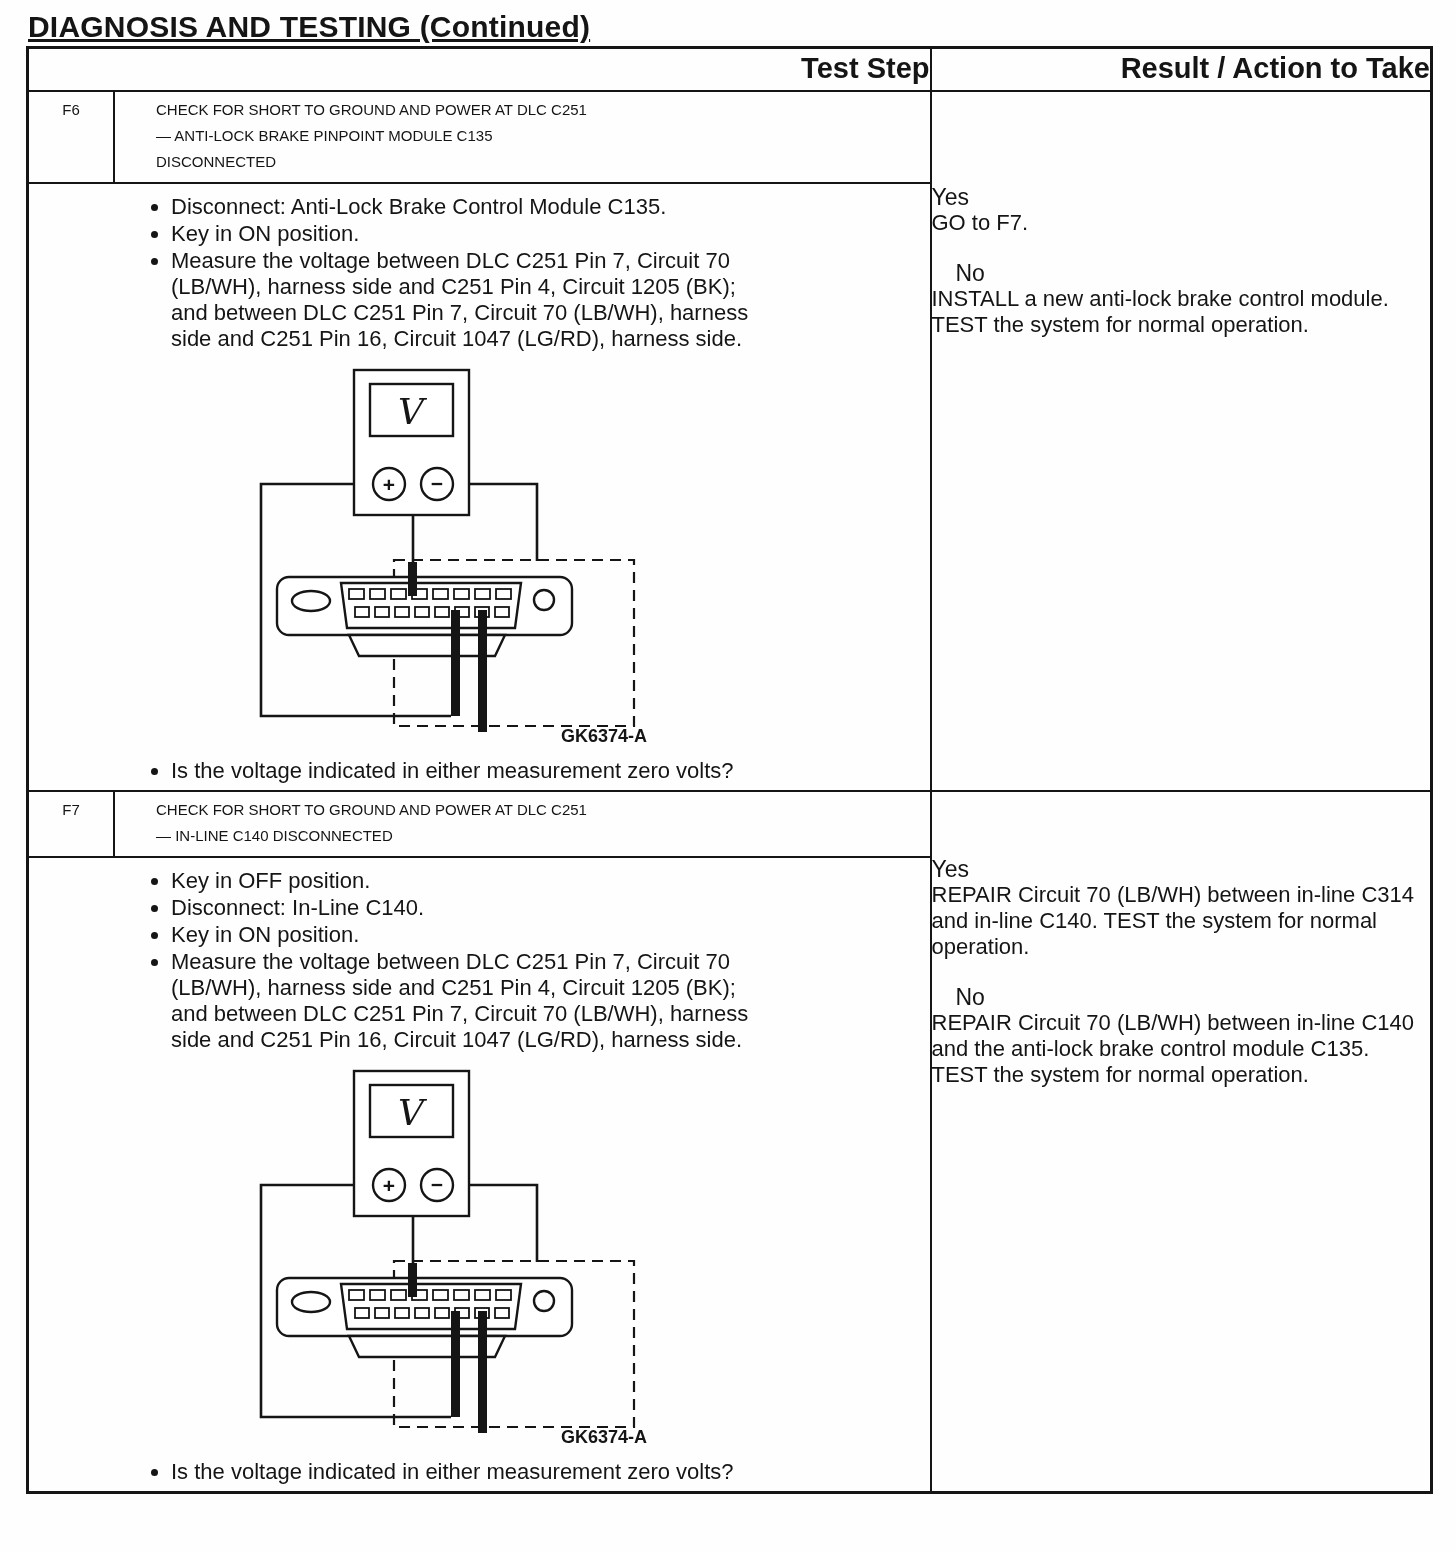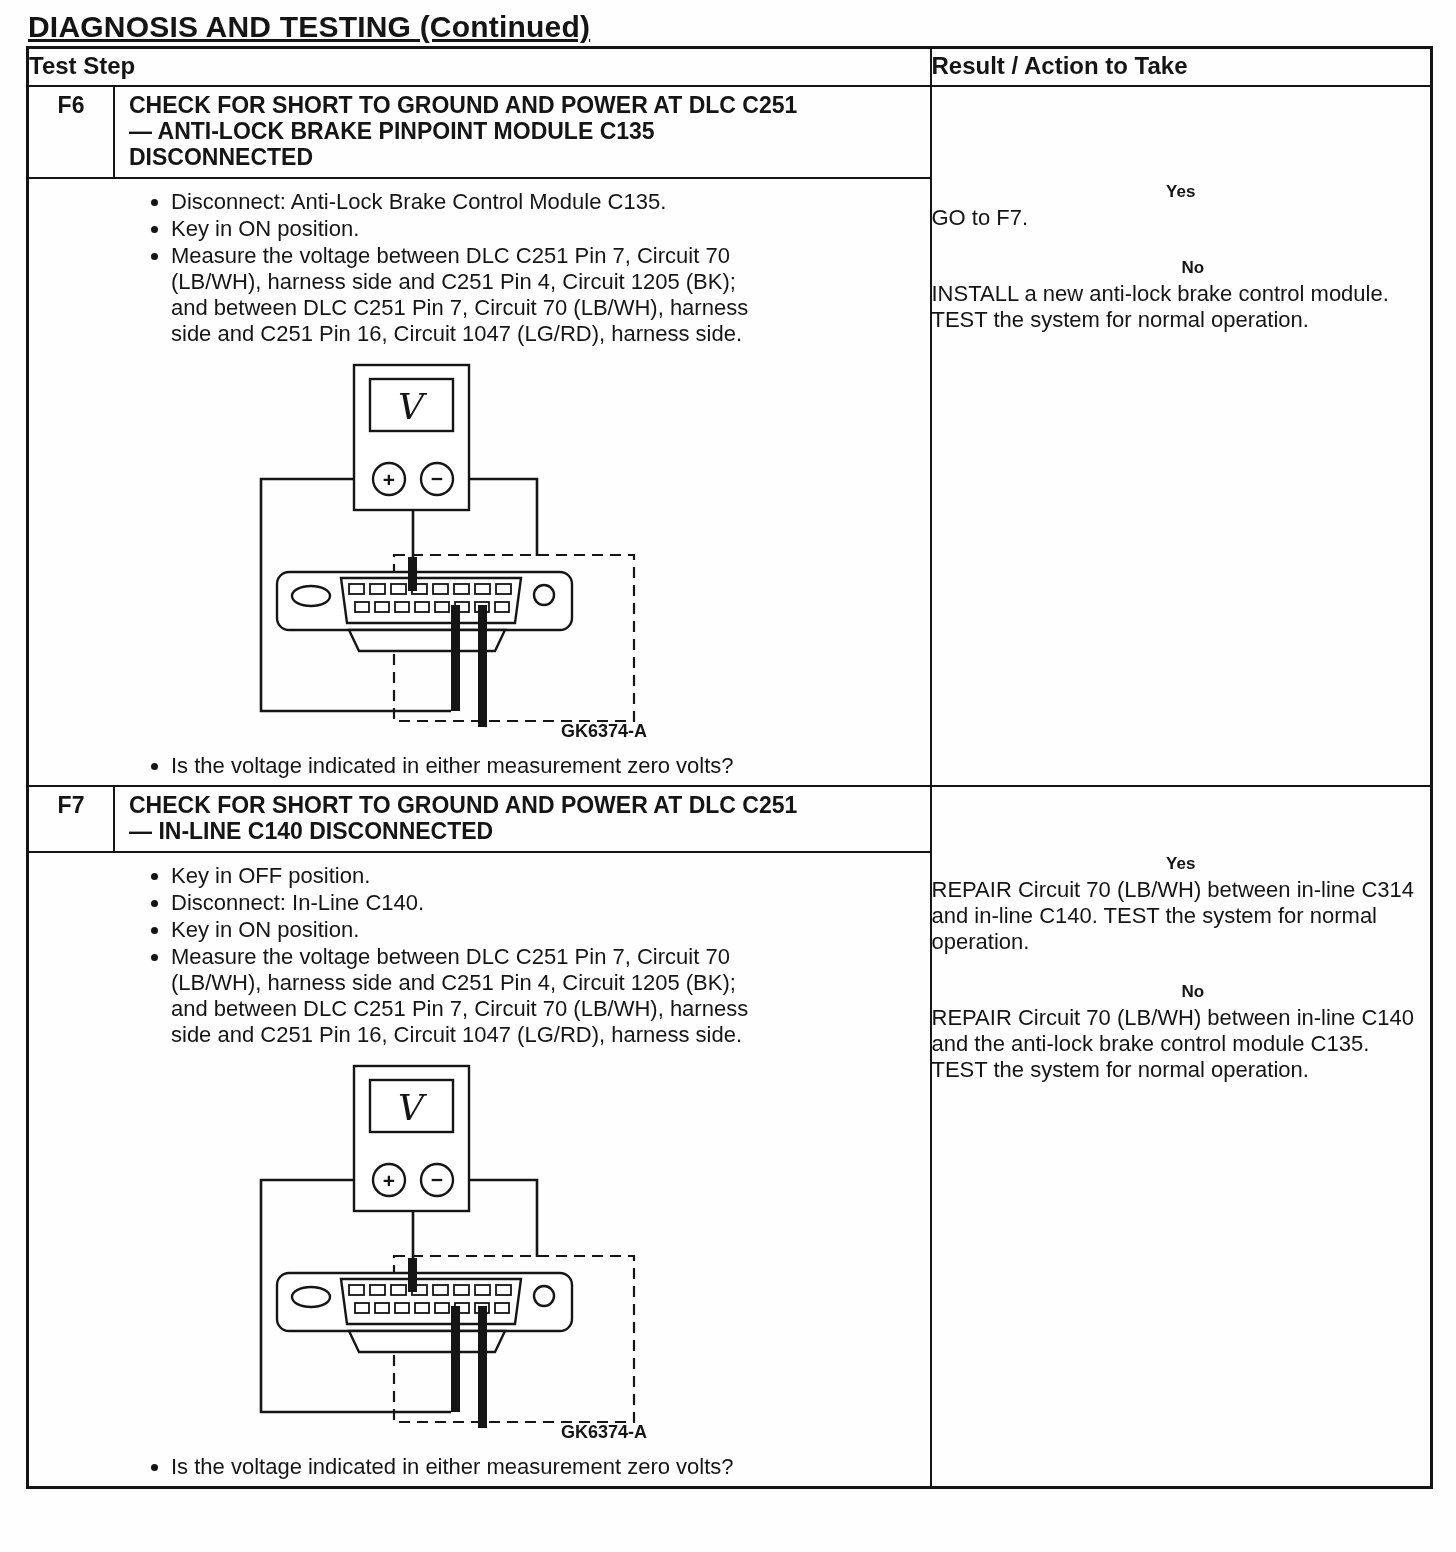--- a/index.html
+++ b/index.html
@@ -34,35 +34,36 @@
     margin: 2px 0 0 26px;
     border: 3px solid #151515;
     table-layout: fixed;
   }
   table.pp th, table.pp td {
     border: 2.5px solid #151515;
     vertical-align: top;
     padding: 0;
   }
   table.pp th {
-    font-size: 24px;
+    font-size: 29px;
     font-weight: bold;
     padding: 3px 0 5px 0;
-    text-align: left;
+    text-align: right;
     margin-top: 26px;
   }
 
   .step-cell { padding: 0; }
 
   .step-head {
     display: flex;
     border-bottom: 2.5px solid #151515;
-    font-weight: bold;
-    font-size: 23px;
+    font-weight: normal;
+    font-size: 15px;
     line-height: 26px;
+    gap: 27px;
   }
   .step-id {
     width: 86px;
     flex: 0 0 86px;
     border-right: 2.5px solid #151515;
     text-align: center;
     padding-top: 5px;
   }
   .step-title { flex: 1; padding: 5px 10px 7px 14px; }
 
@@ -90,21 +91,21 @@
 
   .diagram-wrap { margin: 12px 0 0 150px; width: 460px; }
 
   .result-cell {
     font-size: 22px;
     line-height: 26px;
     padding: 10px 12px 10px 10px;
   }
   .result-cell.pt-f6 { padding-top: 92px; }
   .result-cell.pt-f7 { padding-top: 64px; }
-  .res-label { font-weight: bold; font-size: 17px; text-align: center; }
+  .res-label { font-weight: normal; font-size: 23px; }
   .res-gap { margin-top: 24px; padding-left: 24px; }
 
   
   .box   { fill: #ffffff; stroke: #151515; stroke-width: 2.4; }
   .pin   { fill: #ffffff; stroke: #151515; stroke-width: 1.8; }
   .wire  { fill: none; stroke: #151515; stroke-width: 2.6; }
   .probe { fill: #151515; stroke: none; }
   .dashed { fill: none; stroke: #151515; stroke-width: 2.2; stroke-dasharray: 11 7; }
   .vtxt {
     font-family: "DejaVu Serif", serif;

